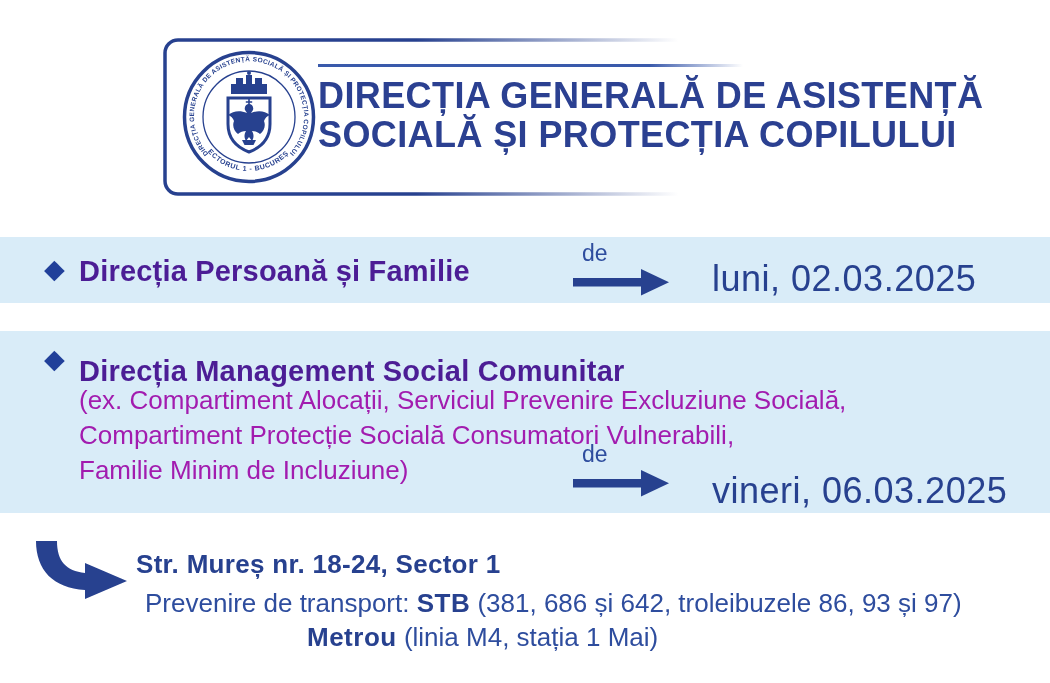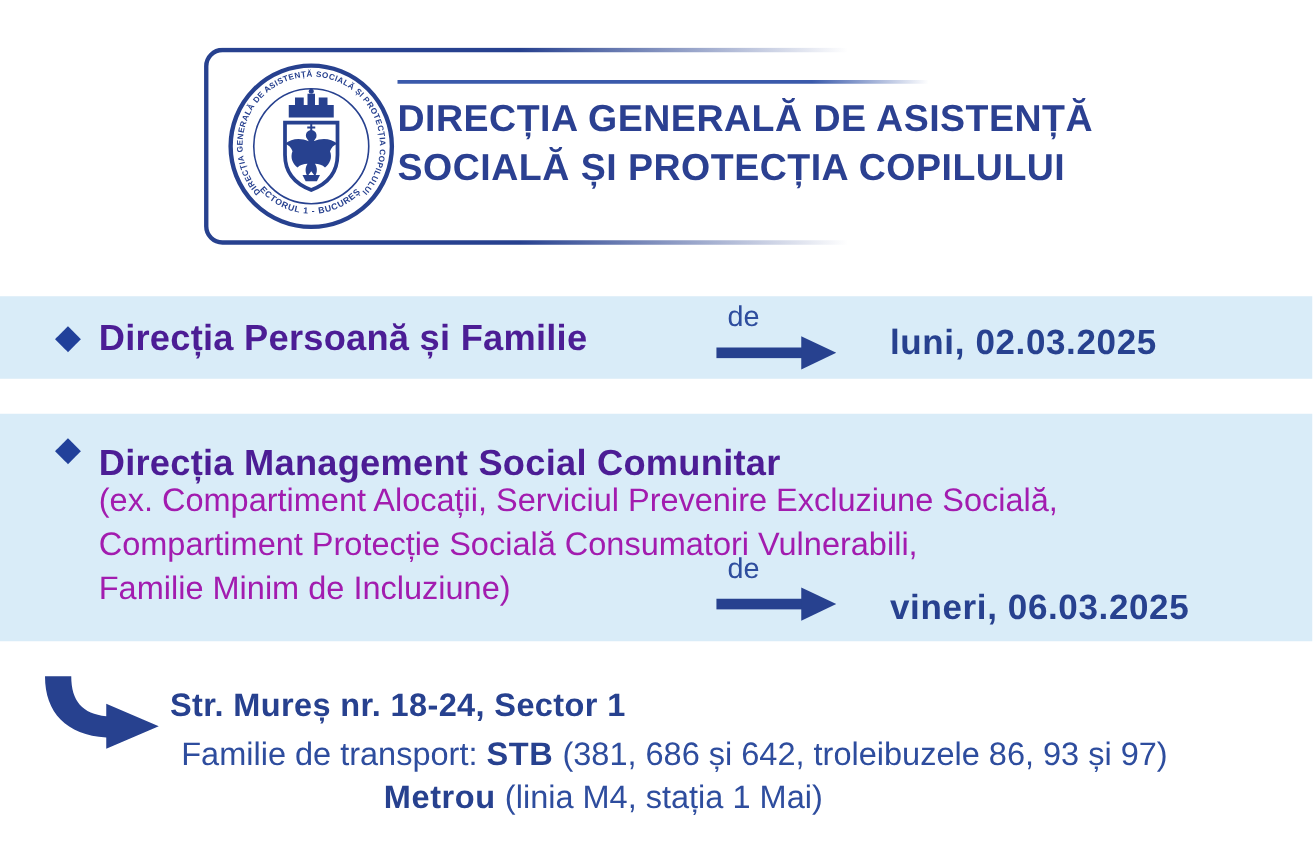--- a/index.html
+++ b/index.html
@@ -17,21 +17,21 @@
   .council {
     font-size:27px; font-weight:400; letter-spacing:1.5px;
     color:#3a5aab;
   }
   .council-underline {
     margin-top:7px; height:2.5px; width:425px;
     background:linear-gradient(to right, #3a5aab 78%, rgba(58,90,171,0) 100%);
   }
   .header-title {
     margin-top:9px;
-    font-size:30px; font-weight:bold; line-height:39px;
+    font-size:36px; font-weight:bold; line-height:39px;
     color:#2b4091; letter-spacing:0.4px;
   }
 
   
   .band {
     position:absolute; left:0; width:1050px;
     background:#d9ecf8;
   }
   .band-1 { top:237px; height:66px; }
   .band-2 { top:331px; height:182px; }
@@ -43,21 +43,21 @@
   .band-title {
     position:absolute;
     font-size:29px; font-weight:bold; color:#4c1d95; letter-spacing:0.2px;
   }
   .band-detail {
     position:absolute;
     font-size:26px; font-weight:400; line-height:35px; color:#a21caf;
   }
   .band-date {
     position:absolute;
-    font-size:28px; font-weight:bold; color:#27418f; letter-spacing:0.5px;text-align:right;
+    font-size:36px; font-weight:normal; color:#27418f; letter-spacing:0.5px;text-align:right;
   }
   .de-arrow { position:absolute; width:100px; }
   .de-label {
     font-size:23px; color:#2e4d9e; margin-left:9px; line-height:23px;
   }
   .de-arrow svg { display:block; margin-top:3px; }
 
   
   .footer-address {
     position:absolute;
@@ -155,18 +155,18 @@
   <div class="band-date" style="left:712px; top:139px;">vineri, 06.03.2025</div>
 </div>
 
 <svg class="abs" style="left:33px; top:540px;" width="98" height="60" viewBox="0 0 98 60">
   <path d="M3,1 L24,1 C24,21 33,31 52,33 L52,23 L94,41 L52,59 L52,50 C20,48 3,30 3,1 Z" fill="#27418f"></path>
 </svg>
 
 <div class="footer-address" style="left:136px; top:549px;">Str. Mureș nr. 18-24, Sector 1</div>
 
 <div class="footer-line" style="left:145px; top:588px;">
-  <span>Familie de transport: </span><b>STB</b><span> (381, 686 și 642, troleibuzele 86, 93 și 97)</span>
+  <span>Prevenire de transport: </span><b>STB</b><span> (381, 686 și 642, troleibuzele 86, 93 și 97)</span>
 </div>
 
 <div class="footer-line" style="left:307px; top:622px;">
   <b>Metrou</b><span> (linia M4, stația 1 Mai)</span>
 </div>
 
 </body></html>

